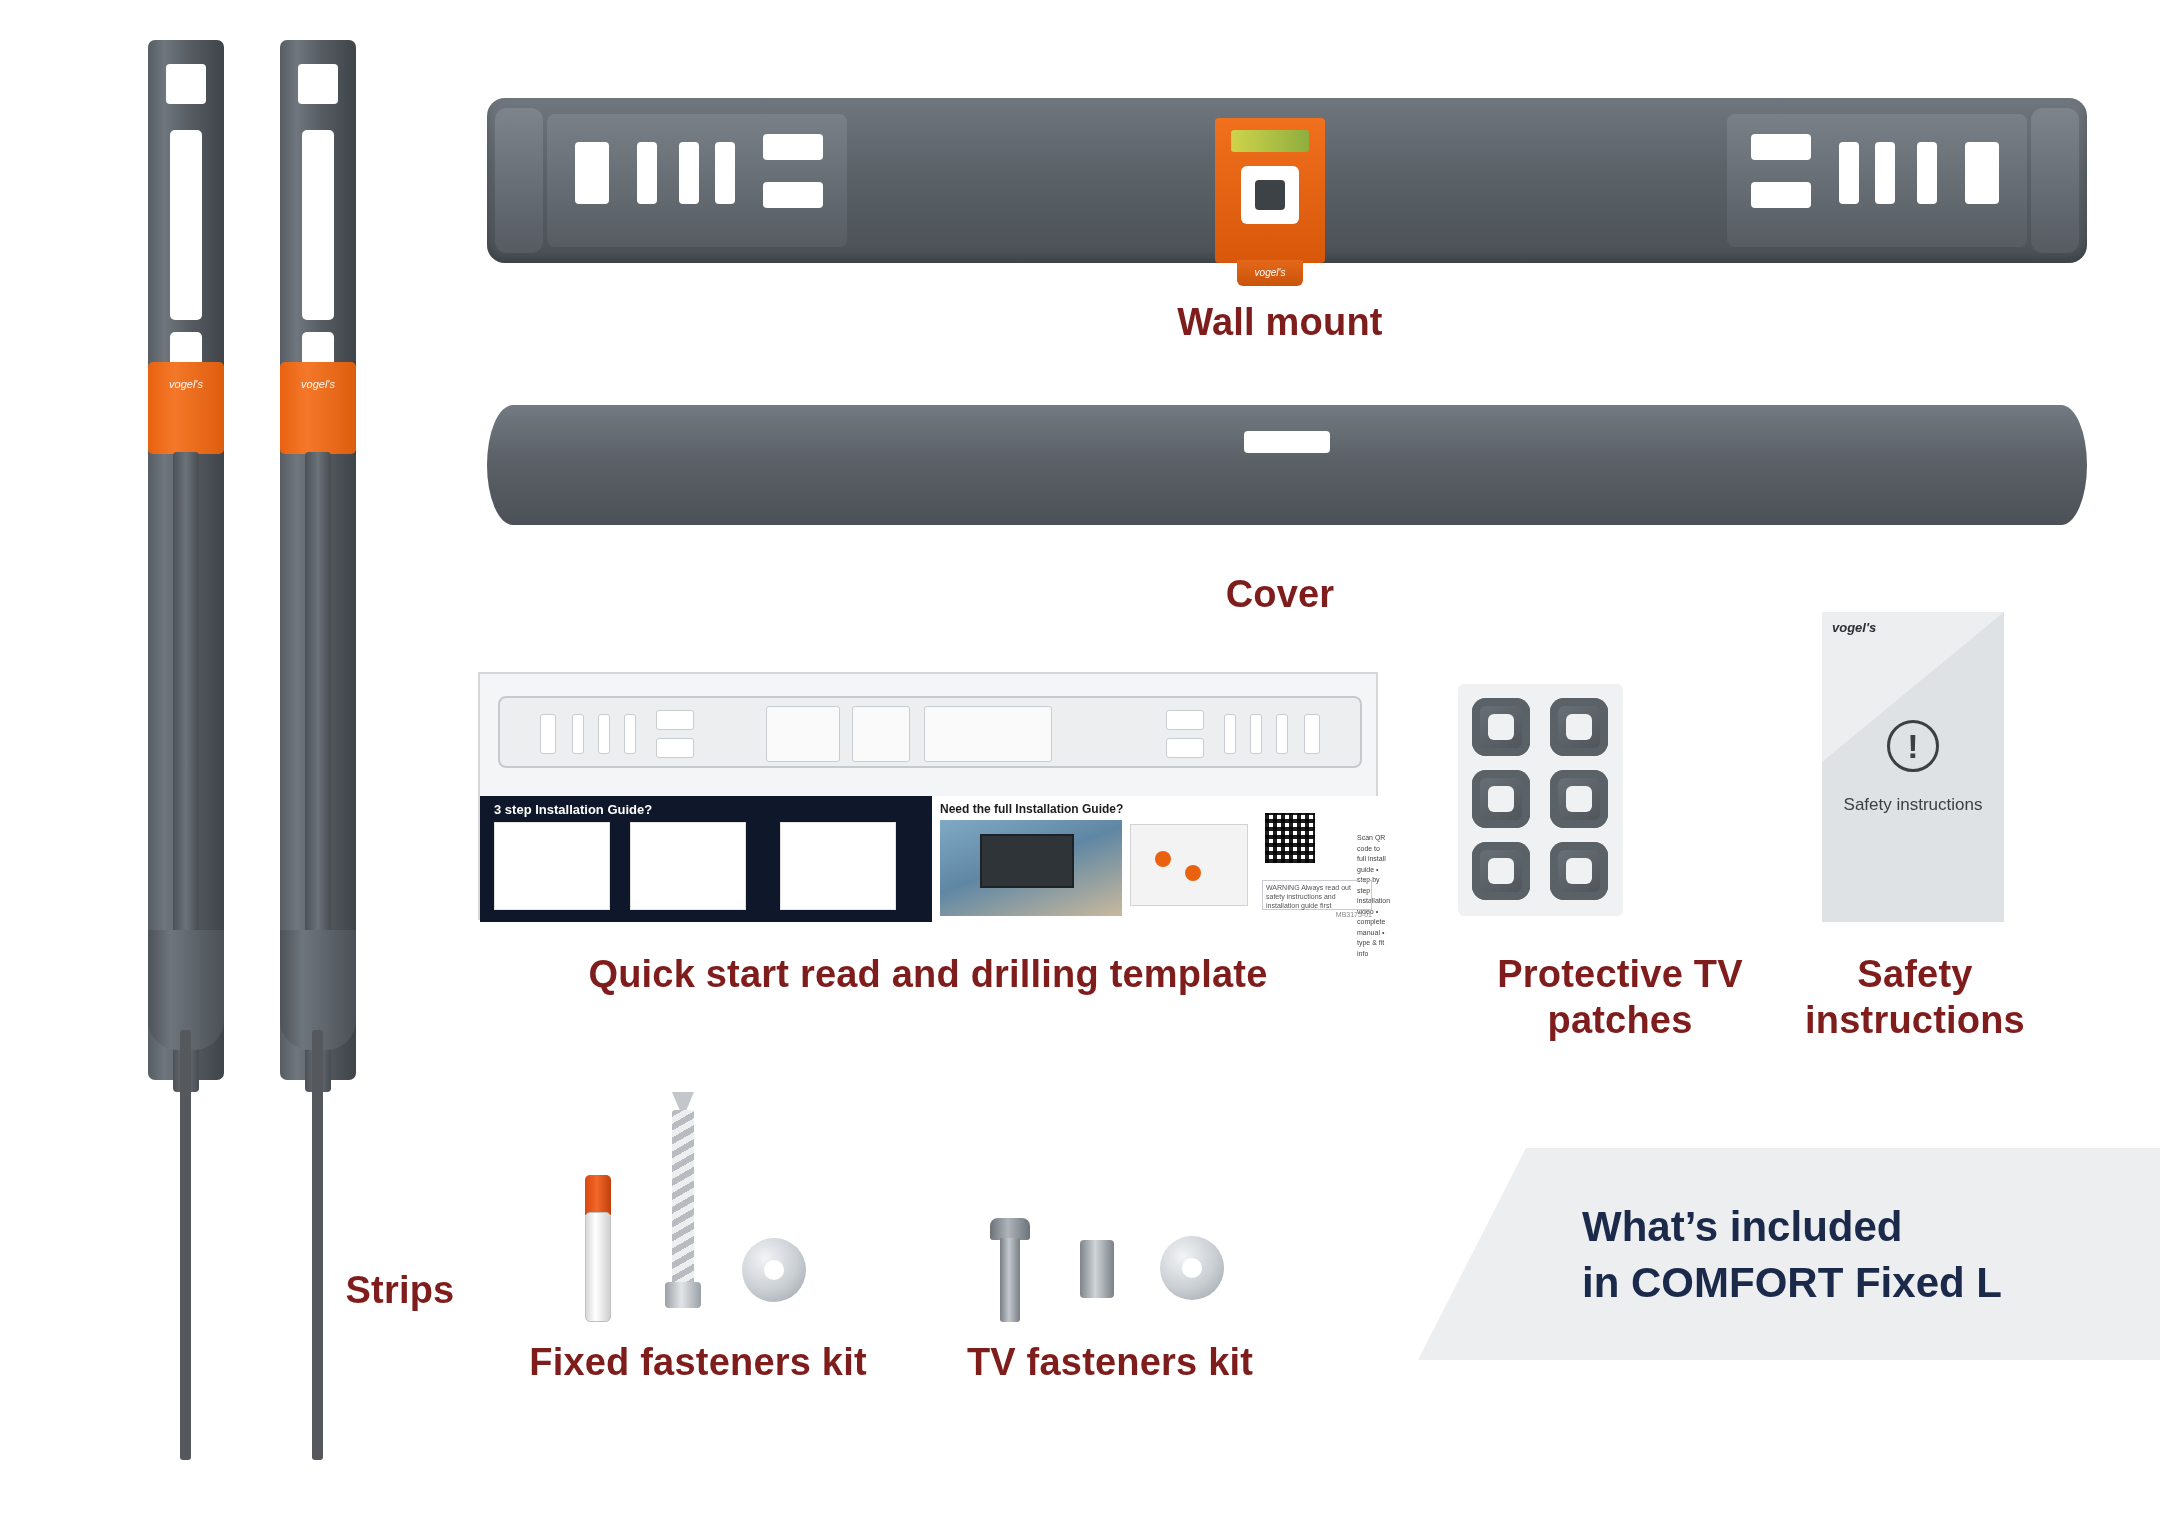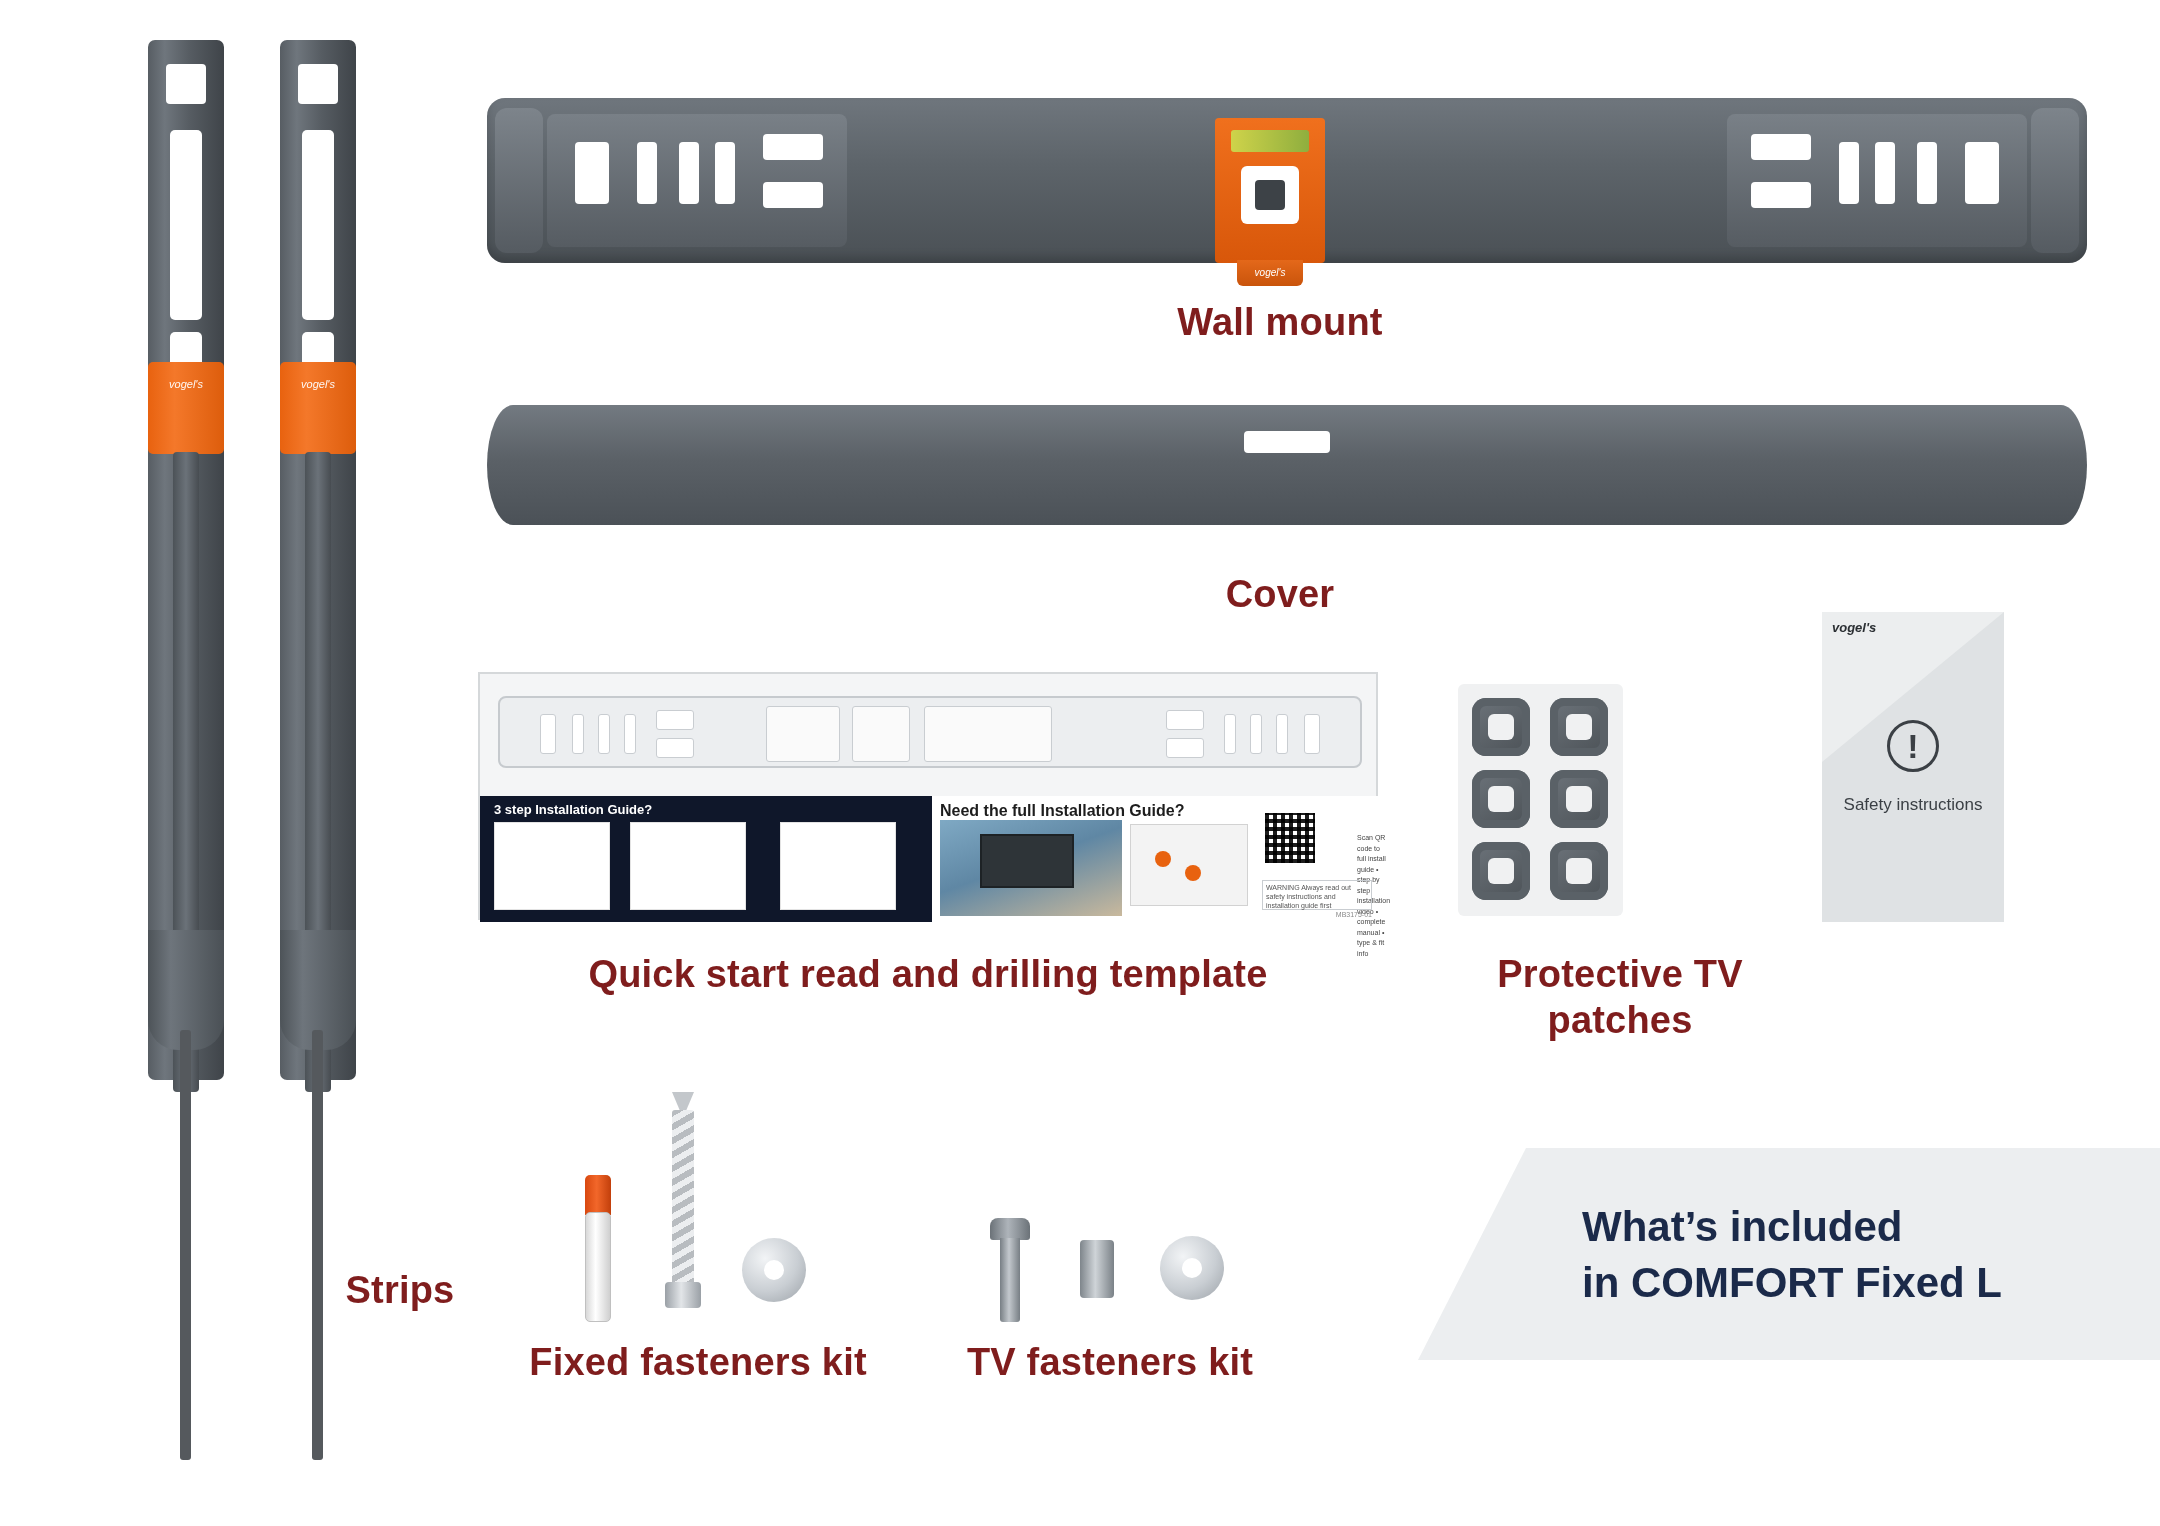--- a/index.html
+++ b/index.html
@@ -218,21 +218,21 @@
   }
   #guide .right-white {
     position: absolute;
     left: 452px; top: 122px;
     width: 448px; height: 126px;
     background: #ffffff;
   }
   #guide .rw-title {
     position: absolute;
     left: 8px; top: 6px;
-    font-size: 16px;
+    font-size: 12px;
     font-weight: bold;
     color: #1d1d1d;
   }
   #guide .photo {
     position: absolute;
     left: 8px; top: 24px;
     width: 182px; height: 96px;
     background: linear-gradient(160deg,#7fa9c4 0%,#5f87a4 45%,#c9b99d 100%);
   }
   #guide .photo .tv {
@@ -566,20 +566,22 @@
   <div class="label" style="left:1460px; top:952px; width:320px;">Protective TV
 patches</div>
 
   <div id="safety">
     <div class="fold"></div>
     <div class="brand">vogel's</div>
     <div class="excl">!</div>
     <div class="stext">Safety
 instructions</div>
   </div>
+  <div class="label" style="left:1760px; top:952px; width:310px;">Safety
+instructions</div>
 
   <div>
     <div class="plug-cap" style="left:585px; top:1175px;"></div>
     <div class="plug" style="left:585px; top:1212px; height:110px;"></div>
 
     <div class="screw-tip" style="left:672px; top:1092px;"></div>
     <div class="screw-shaft" style="left:672px; top:1110px; height:180px;"></div>
     <div class="screw-head" style="left:665px; top:1282px;"></div>
 
     <div class="washer" style="left:742px; top:1238px;"></div>

